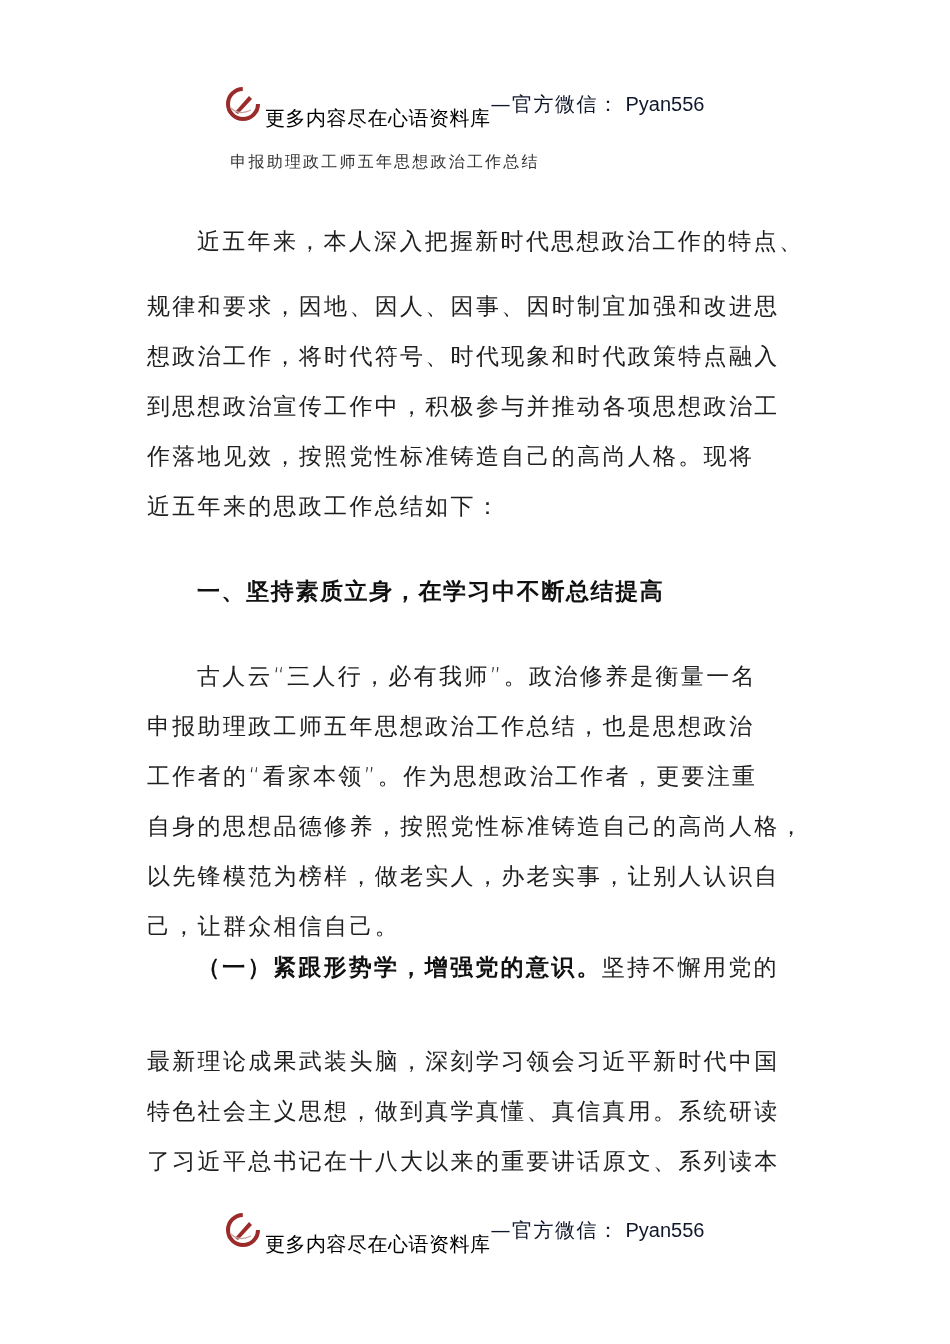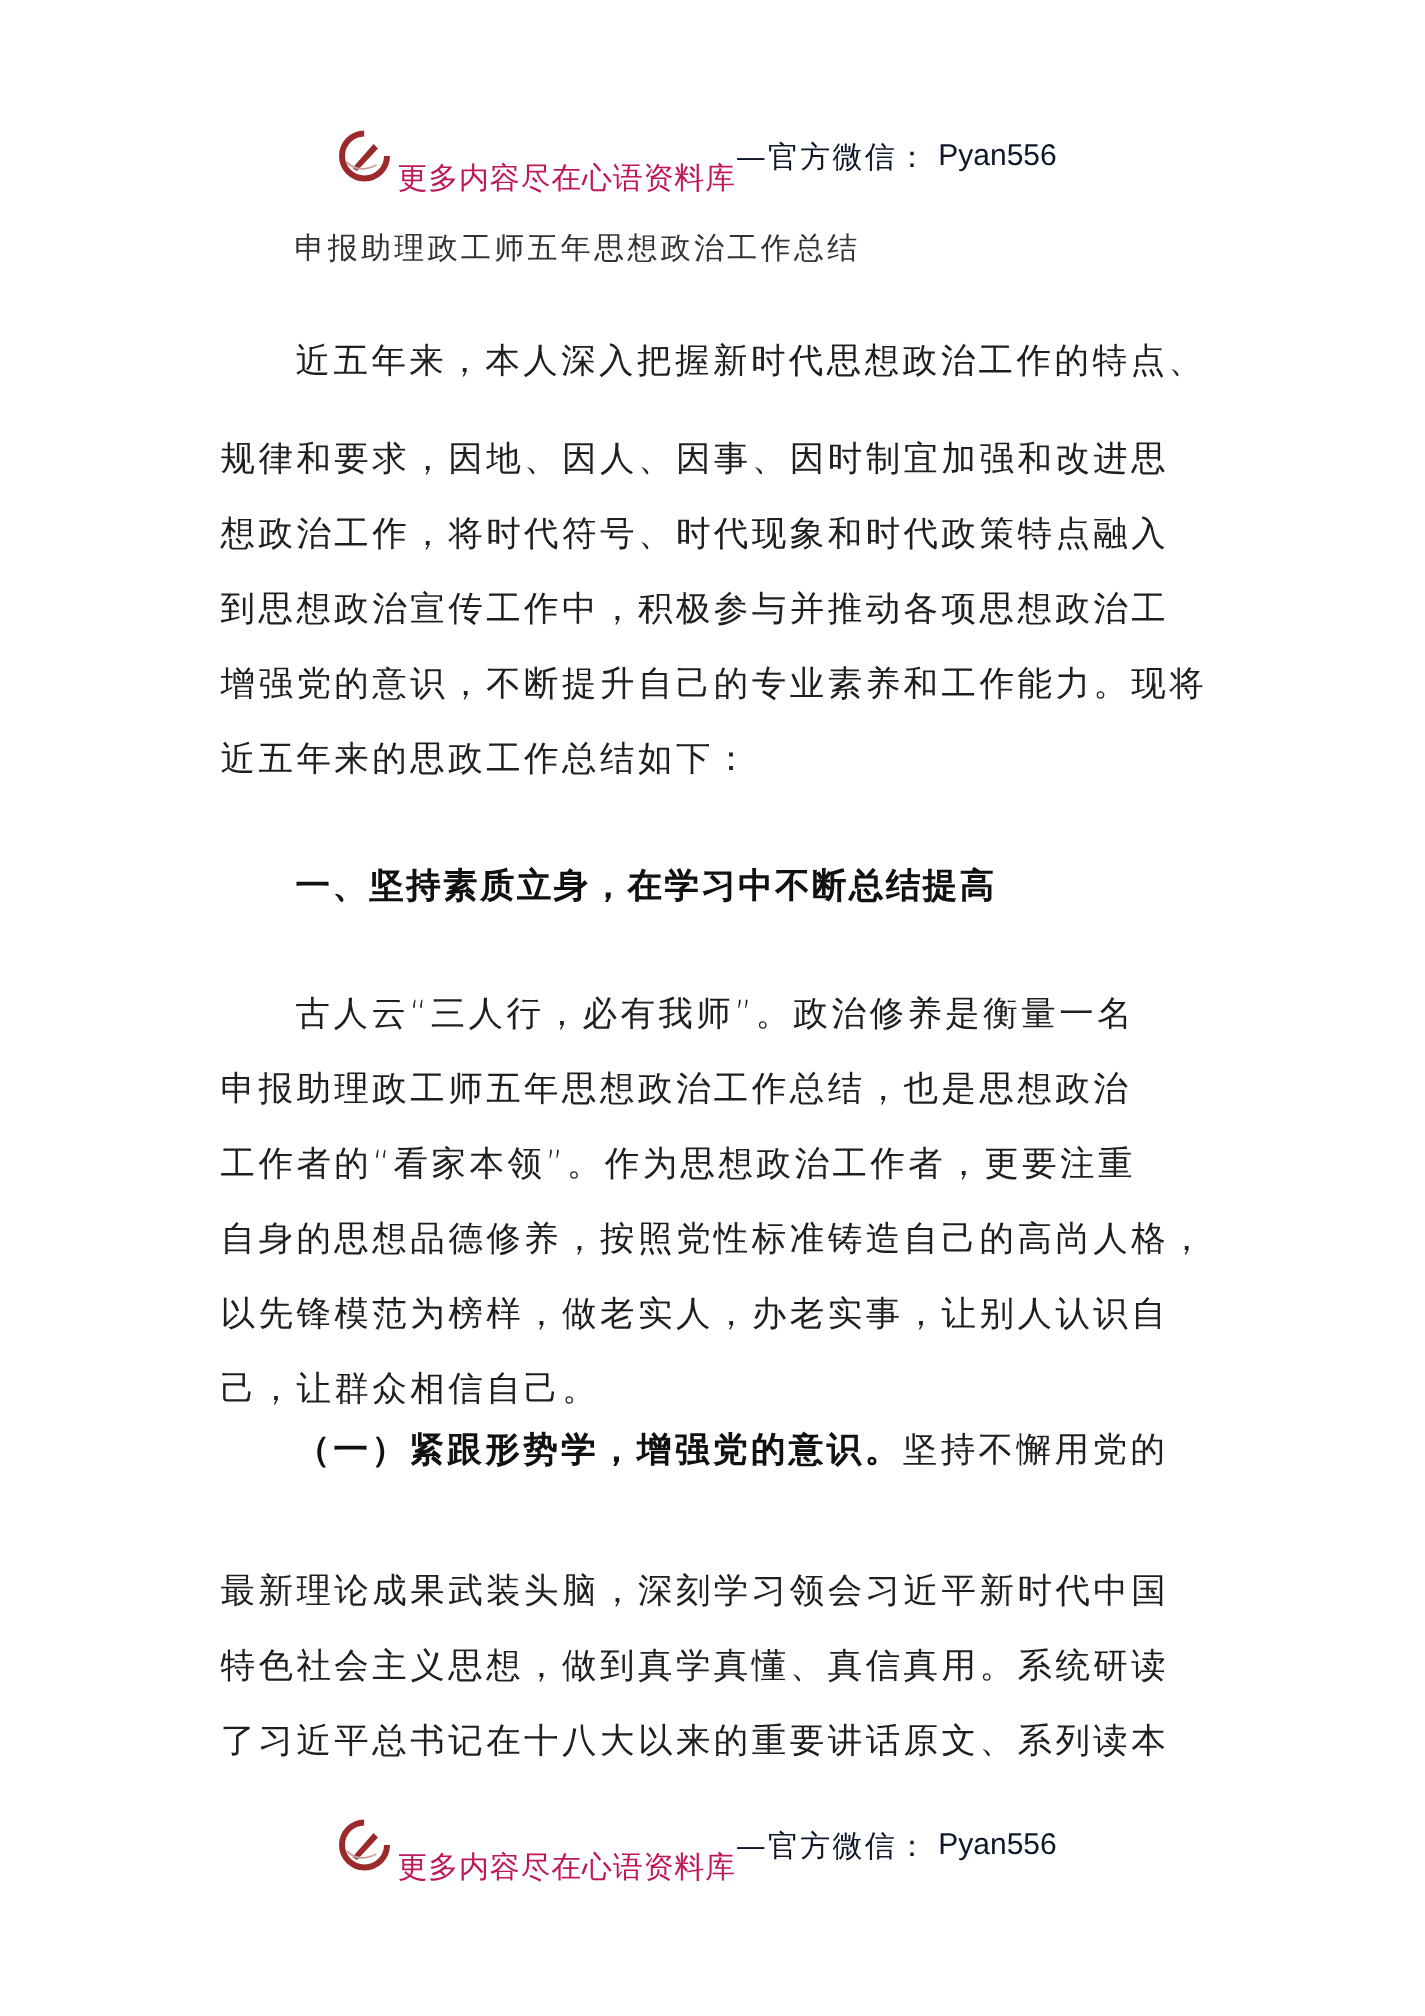--- a/index.html
+++ b/index.html
@@ -1,30 +1,30 @@
 <!DOCTYPE html>
 <html><head>
 <meta charset="utf-8">
 <style>
   html, body { margin: 0; padding: 0; background: #ffffff; }
   body { width: 950px; height: 1344px; position: relative; overflow: hidden;
          font-family: "DejaVu Serif", "Liberation Serif", serif; color: #1a1a1a; }
   .watermark { position: absolute; left: 225px; height: 40px; display: flex; align-items: center; }
   .watermark .logo { width: 36px; height: 36px; margin-right: 4px; }
-  .watermark .wm-red { color: #be185d; font-size: 20px; letter-spacing: 0.5px;
+  .watermark .wm-red { color: #000000; font-size: 20px; letter-spacing: 0.5px;
                        font-family: Liberation Mono, monospace; margin-top: 29px; }
   .watermark .wm-gray { color: #0f172a; font-size: 20px; letter-spacing: 1.5px;
                         font-family: "DejaVu Serif", serif; }
   .watermark .wm-id { color: #0f172a; font-size: 20px; margin-left: 6px;
                       font-family: "Liberation Sans", sans-serif; text-align: right; }
   .wm-top { top: 84px; }
   .wm-bottom { top: 1210px; }
 
   .title { position: absolute; top: 152px; left: 0; width: 770px; text-align: center;
-           font-size: 20px; letter-spacing: 2.2px; color: #333333;
+           font-size: 16px; letter-spacing: 2.2px; color: #333333;
            font-family: "DejaVu Sans", sans-serif; }
 
   .line { position: absolute; left: 147px; font-size: 23px; letter-spacing: 2.3px;
           white-space: nowrap; color: #1f1f1f; line-height: 30px;
           font-family: "DejaVu Sans", sans-serif; font-weight: 300; }
   .indent { left: 197px; }
   .heading { font-weight: bold; color: #111111; letter-spacing: 1.6px; }
   .bold { font-weight: bold; color: #111111; }
 </style>
 </head>
@@ -41,21 +41,21 @@
   <span class="wm-id">Pyan556</span>
 </div>
 
 <div class="title">申报助理政工师五年思想政治工作总结</div>
 
 <div>
   <div class="line indent" style="top:226px">近五年来，本人深入把握新时代思想政治工作的特点、</div>
   <div class="line" style="top:291px">规律和要求，因地、因人、因事、因时制宜加强和改进思</div>
   <div class="line" style="top:341px">想政治工作，将时代符号、时代现象和时代政策特点融入</div>
   <div class="line" style="top:391px">到思想政治宣传工作中，积极参与并推动各项思想政治工</div>
-  <div class="line" style="top:441px">增强党的意识，不断提升自己的专业素养和工作能力。现将</div>
+  <div class="line" style="top:441px">作落地见效，按照党性标准铸造自己的高尚人格。现将</div>
   <div class="line" style="top:491px">近五年来的思政工作总结如下：</div>
 </div>
 
 <div class="line indent heading" style="top:576px">一、坚持素质立身，在学习中不断总结提高</div>
 
 <div>
   <div class="line indent" style="top:661px">古人云“三人行，必有我师”。政治修养是衡量一名</div>
   <div class="line" style="top:711px">申报助理政工师五年思想政治工作总结，也是思想政治</div>
   <div class="line" style="top:761px">工作者的“看家本领”。作为思想政治工作者，更要注重</div>
   <div class="line" style="top:811px">自身的思想品德修养，按照党性标准铸造自己的高尚人格，</div>

